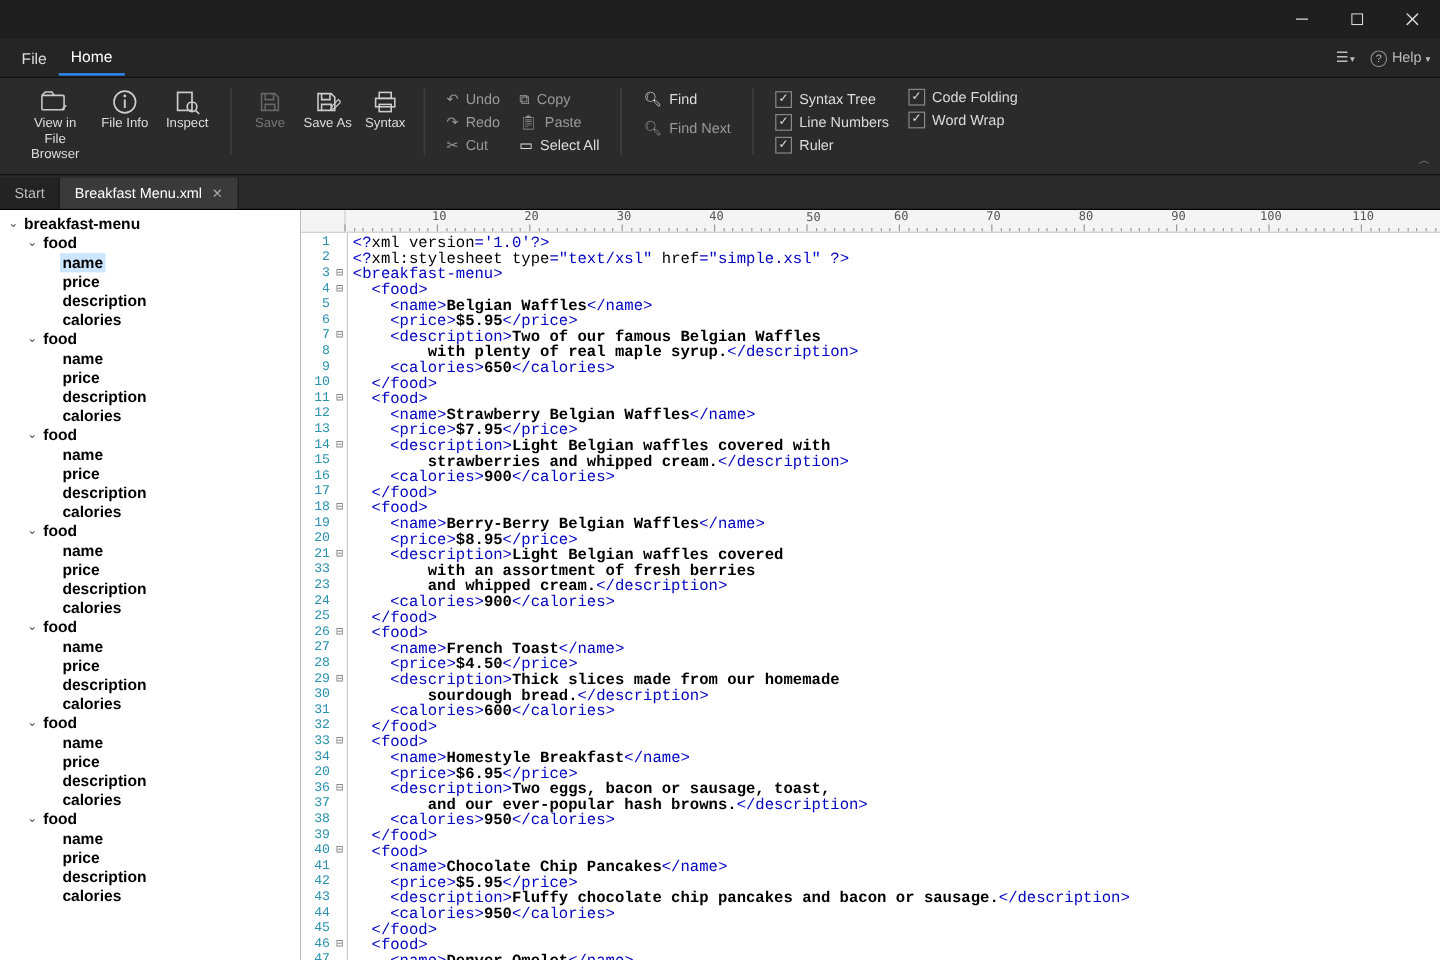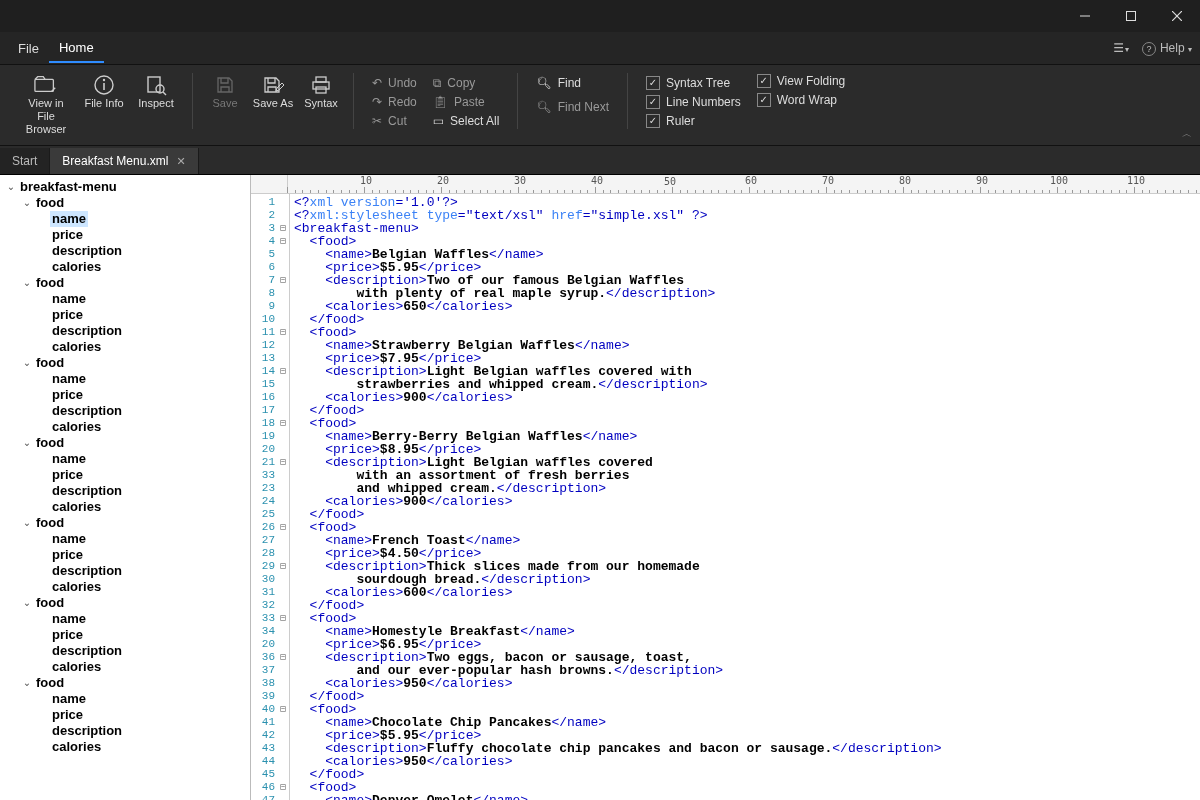--- a/index.html
+++ b/index.html
@@ -36,21 +36,21 @@
 .trow.sel .lbl{background:#cde6ff}
 .editor{flex:1;display:flex;flex-direction:column;min-width:0}
 .ruler{height:18px;background:#f4f4f4;border-bottom:1px solid #ccc;position:relative;font-size:10px;color:#555;font-family:Consolas,monospace;overflow:hidden}
 .ruler .rcorner{position:absolute;left:0;top:0;width:36px;height:18px;background:#f4f4f4;border-right:1px solid #ccc}
 .ruler .ticks{position:absolute;left:36px;top:0;right:0;height:18px}
 .codewrap{flex:1;display:flex;overflow:hidden;font-family:Consolas,"Courier New",monospace;font-size:13px;line-height:13px}
 .gutter{width:24px;text-align:right;color:#2b91af;background:#fff;border-right:0;padding:2px 2px 0 0;font-size:11px}
 .fold{width:12px;background:#fff;border-right:1px solid #ccc;padding-top:2px;color:#888;font-size:10px;text-align:center}
 .code{flex:1;background:#fff;color:#000;padding:2px 0 0 4px;white-space:pre;overflow:hidden}
 .t{color:#0000c0}
-.a{color:#3b82f6}
+.a{color:#000000}
 .s{color:#0000c0}
 .x{color:#000}
 .b{font-weight:bold}
 svg{display:block}
 </style>
 </head>
 <body>
 
 <div class="titlebar">
   <div class="wbtns">
@@ -201,21 +201,21 @@
           <span>Line Numbers</span>
         </div>
       <div class="rchk">
           <span class="box">✓</span>
           <span>Ruler</span>
         </div>
     </div>
     <div class="rstack" style="justify-content:flex-start;padding-top:2px">
       <div class="rchk">
           <span class="box">✓</span>
-          <span>View Folding</span>
+          <span>Code Folding</span>
         </div>
       <div class="rchk">
           <span class="box">✓</span>
           <span>Word Wrap</span>
         </div>
     </div>
   </div>
   <div class="collapse-caret">︿</div>
 </div>
 
@@ -494,21 +494,21 @@
           <div style="position:absolute;left:870.1px;bottom:0;width:1px;height:3px;background:#999"></div>
           <div style="position:absolute;left:877.8000000000001px;bottom:0;width:1px;height:3px;background:#999"></div>
           <div style="position:absolute;left:885.5px;bottom:0;width:1px;height:3px;background:#999"></div>
           <div style="position:absolute;left:893.2px;bottom:0;width:1px;height:3px;background:#999"></div>
           <div style="position:absolute;left:900.9px;bottom:0;width:1px;height:3px;background:#999"></div>
           <div style="position:absolute;left:908.6px;bottom:0;width:1px;height:3px;background:#999"></div>
           <div style="position:absolute;left:69px;top:0;width:20px;text-align:center">10</div>
           <div style="position:absolute;left:146px;top:0;width:20px;text-align:center">20</div>
           <div style="position:absolute;left:223px;top:0;width:20px;text-align:center">30</div>
           <div style="position:absolute;left:300px;top:0;width:20px;text-align:center">40</div>
-          <div style="position:absolute;left:377px;top:1px;width:20px;text-align:left">50</div>
+          <div style="position:absolute;left:377px;top:1px;width:20px;text-align:right">50</div>
           <div style="position:absolute;left:454px;top:0;width:20px;text-align:center">60</div>
           <div style="position:absolute;left:531px;top:0;width:20px;text-align:center">70</div>
           <div style="position:absolute;left:608px;top:0;width:20px;text-align:center">80</div>
           <div style="position:absolute;left:685px;top:0;width:20px;text-align:center">90</div>
           <div style="position:absolute;left:762px;top:0;width:20px;text-align:center">100</div>
           <div style="position:absolute;left:839px;top:0;width:20px;text-align:center">110</div>
         </div>
     </div>
     <div class="codewrap">
       <div class="gutter" id="gutter">

